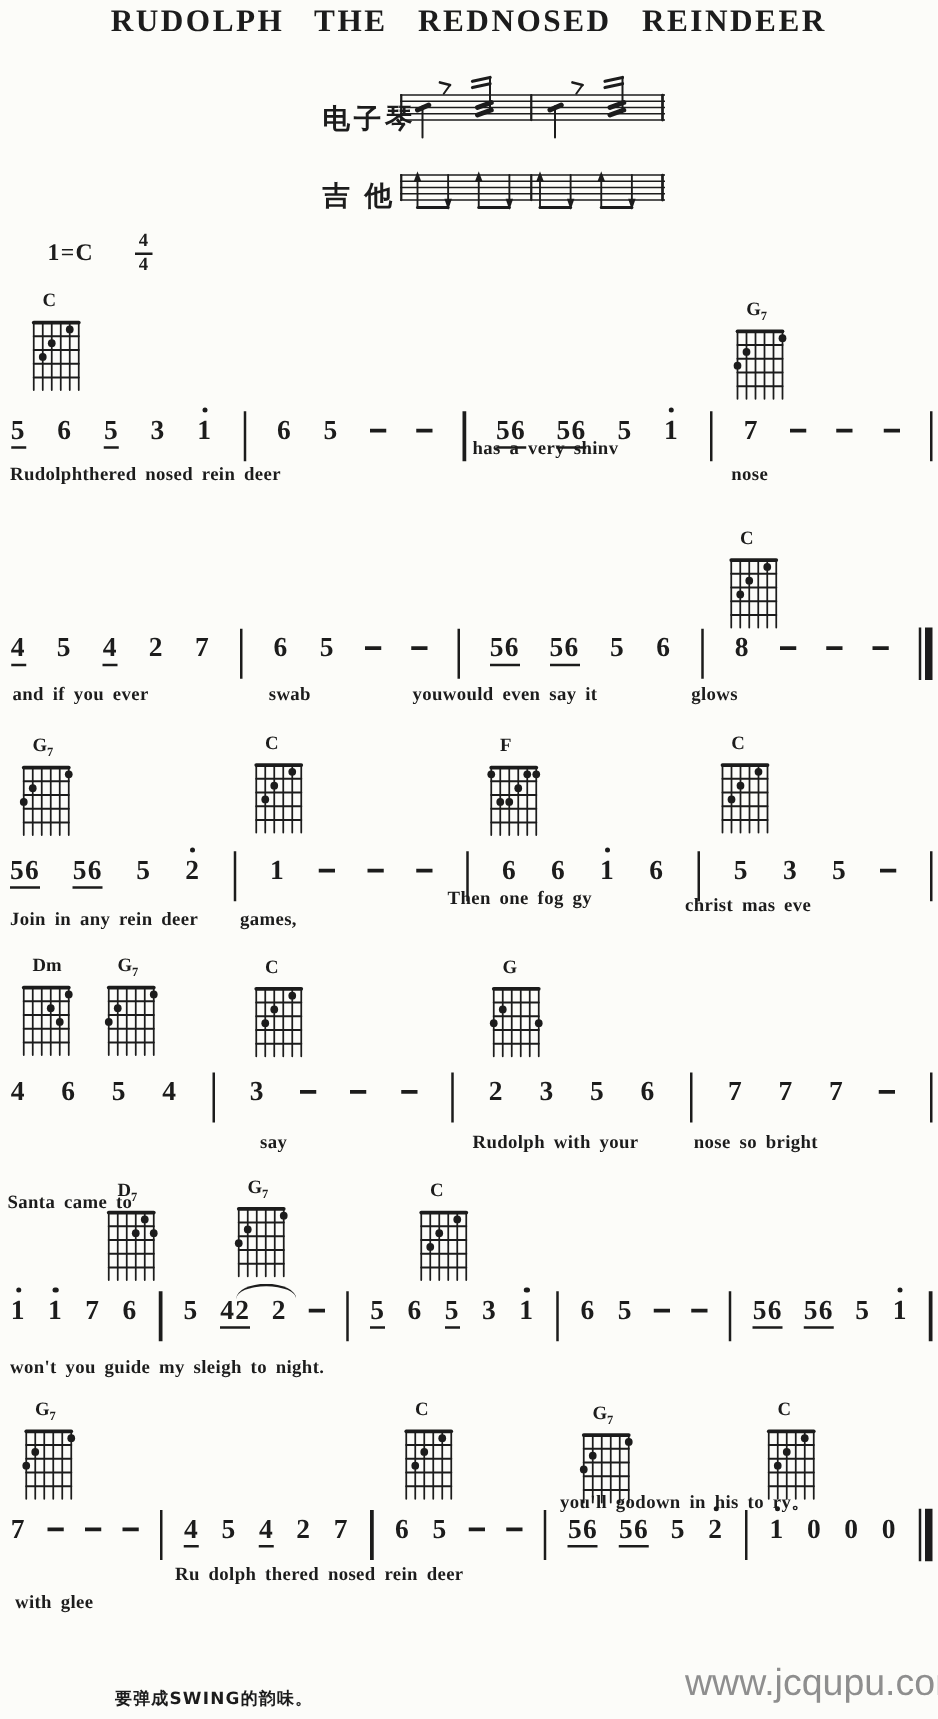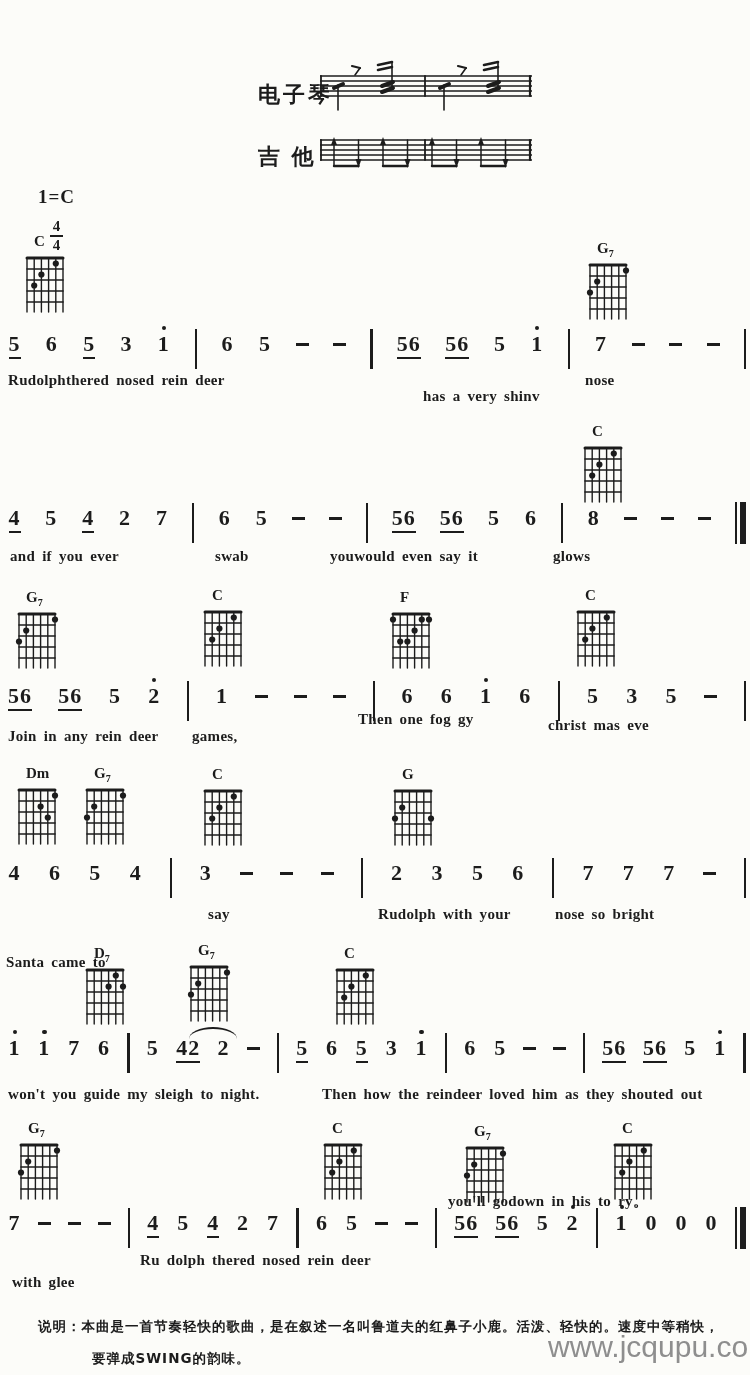--- a/index.html
+++ b/index.html
@@ -6,21 +6,21 @@
   *{box-sizing:border-box;}
   body{margin:0;background:#ffffff;}
   .page{position:relative;width:750px;height:1375px;background:var(--paper);
         font-family:"Liberation Serif",serif;color:var(--ink);overflow:hidden;}
   .title{position:absolute;top:4px;left:0;width:100%;margin:0;text-align:center;
          font-size:25px;font-weight:bold;letter-spacing:2px;word-spacing:16px;
          font-family:"Liberation Serif",serif;}
   .staff-label{position:absolute;font-family:Liberation Serif, serif;font-weight:bold;
          font-size:22px;letter-spacing:3px;}
   .staff-box{position:absolute;}
-  .keysig{position:absolute;left:38px;top:186px;display:flex;align-items:center;gap:11px;flex-direction:column;}
+  .keysig{position:absolute;left:38px;top:186px;display:flex;align-items:center;gap:33px;}
   .key-tonic{font-size:19px;font-weight:bold;letter-spacing:1px;}
   .meter{display:flex;flex-direction:column;align-items:center;font-size:15px;
          font-weight:bold;line-height:1;}
   .meter .num{border-bottom:2.2px solid var(--ink);padding:0 3px 1px;}
   .meter .den{padding-top:1px;}
   .chord{position:absolute;width:56px;text-align:left;}
   .chord-name{font-size:15px;font-weight:bold;height:17px;padding-left:14px;
          font-family:"Liberation Serif",serif;}
   .chord-name sub{font-size:10px;}
   .notesrow{position:absolute;left:8px;right:4px;display:flex;
@@ -43,20 +43,21 @@
          letter-spacing:0.3px;word-spacing:3px;font-family:"Liberation Serif",serif;}
   .foot{position:absolute;font-family:"DejaVu Sans",sans-serif;font-weight:bold;
          font-size:13.5px;letter-spacing:1px;white-space:nowrap;}
   .watermark{position:absolute;top:1330px;left:548px;font-family:"Liberation Sans",sans-serif;
          font-size:30px;color:var(--wm);}
 </style>
 </head>
 <body>
 
 <div class="page" id="page">
+  <h1 class="title">RUDOLPH THE REDNOSED REINDEER</h1>
 
   <div class="staff-label" style="left:258px;top:80px">电子琴</div>
   <div class="staff-box" id="staff-kb" style="left:320px;top:58px;width:212px;height:56px"><svg width="212" height="56" viewBox="0 0 212 56">
         <line x1="0" y1="18" x2="212" y2="18" stroke="#1c1c1c" stroke-width="1.3" stroke-linecap="round"></line>
         <line x1="0" y1="23" x2="212" y2="23" stroke="#1c1c1c" stroke-width="1.3" stroke-linecap="round"></line>
         <line x1="0" y1="28" x2="212" y2="28" stroke="#1c1c1c" stroke-width="1.3" stroke-linecap="round"></line>
         <line x1="0" y1="33" x2="212" y2="33" stroke="#1c1c1c" stroke-width="1.3" stroke-linecap="round"></line>
         <line x1="0" y1="38" x2="212" y2="38" stroke="#1c1c1c" stroke-width="1.3" stroke-linecap="round"></line>
         <line x1="1" y1="18" x2="1" y2="38" stroke="#1c1c1c" stroke-width="1.8" stroke-linecap="round"></line>
         <line x1="105" y1="18" x2="105" y2="38" stroke="#1c1c1c" stroke-width="1.8" stroke-linecap="round"></line>
@@ -116,23 +117,20 @@
   <div class="keysig">
     <span class="key-tonic">1=C</span>
     <span class="meter">
       <span class="num">4</span>
       <span class="den">4</span>
     </span>
   </div>
 
   <div id="systems"></div>
 
-  <div class="foot" style="left:38px;top:1318px">
-    <span>说明：</span><span>本曲是一首节奏轻快的歌曲，是在叙述一名叫鲁道夫的红鼻子小鹿。活泼、轻快的。速度中等稍快，</span>
-  </div>
   <div class="foot" style="left:92px;top:1350px">要弹成SWING的韵味。</div>
 
   <div class="watermark">www.jcqupu.com</div>
 <div class="chord" style="left: 20px; top: 233px;">
       <div class="chord-name">C</div>
       <div class="chord-grid"><svg width="50" height="64" viewBox="0 0 50 64">
           <line x1="7" y1="8" x2="43" y2="8" stroke="#1c1c1c" stroke-width="3" stroke-linecap="round"></line>
           <line x1="7" y1="19" x2="43" y2="19" stroke="#1c1c1c" stroke-width="1.6" stroke-linecap="round"></line>
           <line x1="7" y1="30" x2="43" y2="30" stroke="#1c1c1c" stroke-width="1.6" stroke-linecap="round"></line>
           <line x1="7" y1="41" x2="43" y2="41" stroke="#1c1c1c" stroke-width="1.6" stroke-linecap="round"></line>
@@ -194,21 +192,21 @@
       </div>
       <div class="tok dash">
         <div class="dashline"></div>
       </div>
       <div class="tok dash">
         <div class="dashline"></div>
       </div>
       <div class="bar"></div>
     </div>
     <div class="lyr" style="left: 8px; top: 372px;">Rudolphthered nosed rein deer</div>
-    <div class="lyr" style="left: 378px; top: 388px; margin-left: 45px;">has a very shinv</div>
+    <div class="lyr" style="left: 378px; top: 351px;">has a very shinv</div>
     <div class="lyr" style="left: 585px; top: 372px;">nose</div>
     <div class="chord" style="left: 578px; top: 423px;">
       <div class="chord-name">C</div>
       <div class="chord-grid"><svg width="50" height="64" viewBox="0 0 50 64">
           <line x1="7" y1="8" x2="43" y2="8" stroke="#1c1c1c" stroke-width="3" stroke-linecap="round"></line>
           <line x1="7" y1="19" x2="43" y2="19" stroke="#1c1c1c" stroke-width="1.6" stroke-linecap="round"></line>
           <line x1="7" y1="30" x2="43" y2="30" stroke="#1c1c1c" stroke-width="1.6" stroke-linecap="round"></line>
           <line x1="7" y1="41" x2="43" y2="41" stroke="#1c1c1c" stroke-width="1.6" stroke-linecap="round"></line>
           <line x1="7" y1="52" x2="43" y2="52" stroke="#1c1c1c" stroke-width="1.6" stroke-linecap="round"></line>
           <line x1="7" y1="8" x2="7" y2="62" stroke="#1c1c1c" stroke-width="1.4" stroke-linecap="round"></line>
@@ -570,21 +568,20 @@
         <div class="dashline"></div>
       </div>
       <div class="bar"></div>
       <div class="tok u"><span class="n">56</span></div>
       <div class="tok u"><span class="n">56</span></div>
       <div class="tok"><span class="n">5</span></div>
       <div class="tok"><span class="n">1</span><div class="od"></div></div>
       <div class="bar"></div>
     </div>
     <div class="lyr" style="left: 8px; top: 1086px;">won't you guide my sleigh to night.</div>
-    <div class="lyr" style="left: 322px; top: 1086px;">Then how the reindeer loved him as they shouted out</div>
     <div class="chord" style="left: 14px; top: 1120px;">
       <div class="chord-name">G<sub>7</sub></div>
       <div class="chord-grid"><svg width="50" height="64" viewBox="0 0 50 64">
           <line x1="7" y1="8" x2="43" y2="8" stroke="#1c1c1c" stroke-width="3" stroke-linecap="round"></line>
           <line x1="7" y1="19" x2="43" y2="19" stroke="#1c1c1c" stroke-width="1.6" stroke-linecap="round"></line>
           <line x1="7" y1="30" x2="43" y2="30" stroke="#1c1c1c" stroke-width="1.6" stroke-linecap="round"></line>
           <line x1="7" y1="41" x2="43" y2="41" stroke="#1c1c1c" stroke-width="1.6" stroke-linecap="round"></line>
           <line x1="7" y1="52" x2="43" y2="52" stroke="#1c1c1c" stroke-width="1.6" stroke-linecap="round"></line>
           <line x1="7" y1="8" x2="7" y2="62" stroke="#1c1c1c" stroke-width="1.4" stroke-linecap="round"></line>
           <line x1="14.2" y1="8" x2="14.2" y2="62" stroke="#1c1c1c" stroke-width="1.4" stroke-linecap="round"></line>

